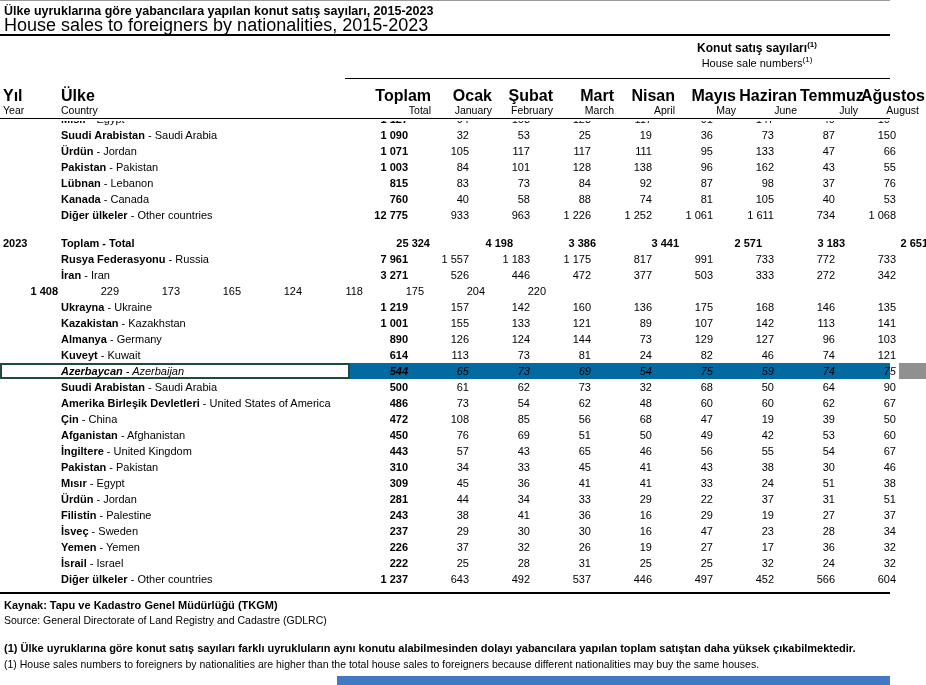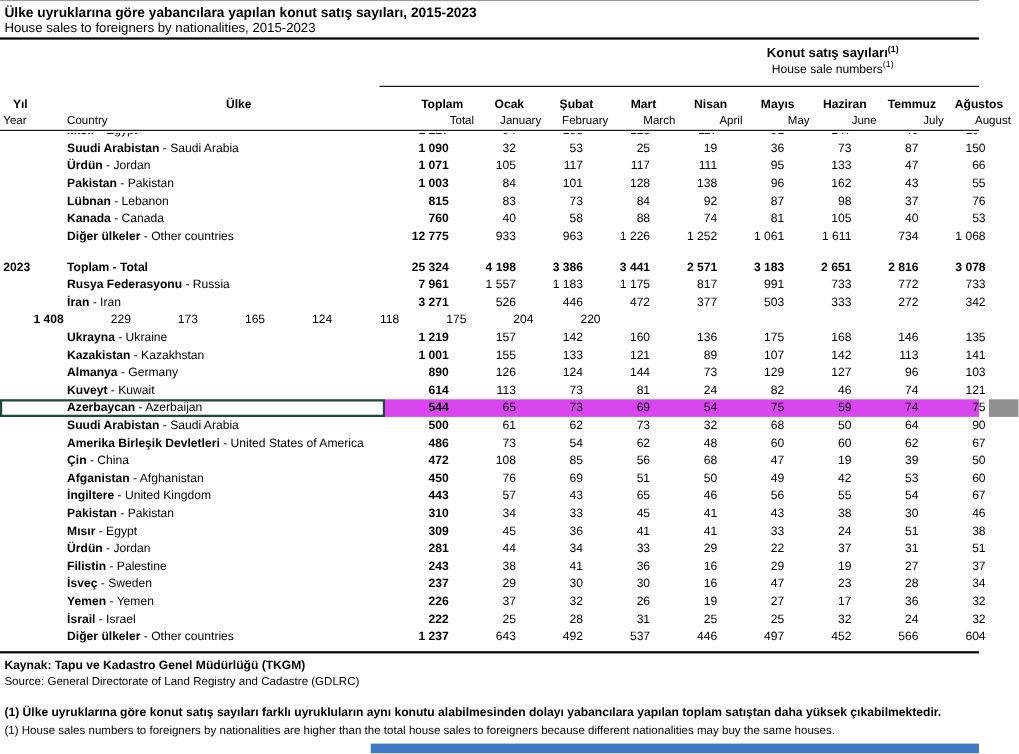--- a/index.html
+++ b/index.html
@@ -1,54 +1,54 @@
 <!DOCTYPE html>
 <html><head>
 <meta charset="utf-8">
 <style>
   *{margin:0;padding:0;box-sizing:border-box;}
   html,body{width:926px;height:685px;background:#fff;overflow:hidden;}
   body{font-family:"Liberation Sans",sans-serif;color:#000;}
   .page{position:relative;width:890px;height:685px;border-top:1px solid #9a9a9a;background:#fff;}
   .titleblock{padding:3px 0 0 4px;}
   .title{font-size:12.5px;font-weight:bold;line-height:14px;}
-  .subtitle{font-size:12px;line-height:14px;}
+  .subtitle{font-size:18px;line-height:14px;}
   .rule-top{border-bottom:2px solid #000;margin-top:2px;}
   .thead{position:relative;height:82px;}
   .ghead{position:absolute;left:588px;width:338px;top:5px;text-align:center;}
   .g-tr{font-size:12px;font-weight:bold;line-height:15px;}
   .g-en{font-size:11px;line-height:14px;}
   sup{font-size:8px;line-height:0;vertical-align:super;}
   .g-underline{position:absolute;left:345px;right:0;top:42px;border-bottom:1px solid #000;}
   .col-headers{position:absolute;left:0;right:0;bottom:1px;display:flex;align-items:flex-end;}
   .hcell{flex:none;}
   .hcell.col-year{width:34px;padding-left:3px;}
   .hcell.col-country{width:316px;padding-left:4px;}
   .hcell.col-num{width:61px;text-align:right;padding-right:3px;}
   .hcell.col-sep{width:27px;overflow:hidden;}
   .hcell.col-sep .hinner{width:61px;text-align:right;padding-right:3px;}
-  .h-tr{font-size:11px;font-weight:bold;line-height:15px;white-space:nowrap;text-align:center;}
+  .h-tr{font-size:16px;font-weight:bold;line-height:15px;white-space:nowrap;}
   .h-en{font-size:10.5px;line-height:14px;white-space:nowrap;}
   .rule-head{border-bottom:1px solid #000;}
   .tbody{padding-top:2px;}
   .trow{height:16px;}
   .rinner{display:flex;height:16px;line-height:16px;font-size:11px;white-space:nowrap;}
   .labelbox{display:flex;width:350px;flex:none;}
   .cell{flex:none;}
   .col-year{width:34px;padding-left:3px;}
   .col-country{width:316px;padding-left:4px;overflow:visible;margin-left:23px;}
   .ctr{font-weight:bold;}
   .col-num{width:61px;text-align:right;padding-right:3px;}
   .col-num.tot{font-weight:bold;}
   .col-sep{width:27px;}
   .trow.gap{margin-top:12px;}
-  .bold-row .rinner{font-weight:bold;}
+  .bold-row .rinner{font-weight:bold;gap:22px;}
   .trow.clipped{height:6px;overflow:hidden;}
   .trow.clipped .rinner{margin-top:-10px;}
-  .trow.hl .rinner{background:#d946ef;}
+  .trow.hl .rinner{background:#0369a1;font-style:italic;}
   .trow.hl .labelbox{background:#fff;box-shadow:inset 0 0 0 2px #1c4a3d;}
   .trow.hl .col-sep{background:#909090;}
   .rule-bottom{border-bottom:2px solid #000;margin-top:5px;}
   .footer{padding:4px 0 0 4px;font-size:11px;}
   .kaynak{font-weight:bold;line-height:15px;}
   .source{font-size:10.5px;line-height:15px;}
   .fn-tr{font-weight:bold;margin-top:13px;line-height:15px;}
   .fn-en{font-size:10.5px;line-height:16px;}
   .bluestrip{position:absolute;left:337px;right:0;bottom:0;height:9px;background:#4179c4;}
 </style>

